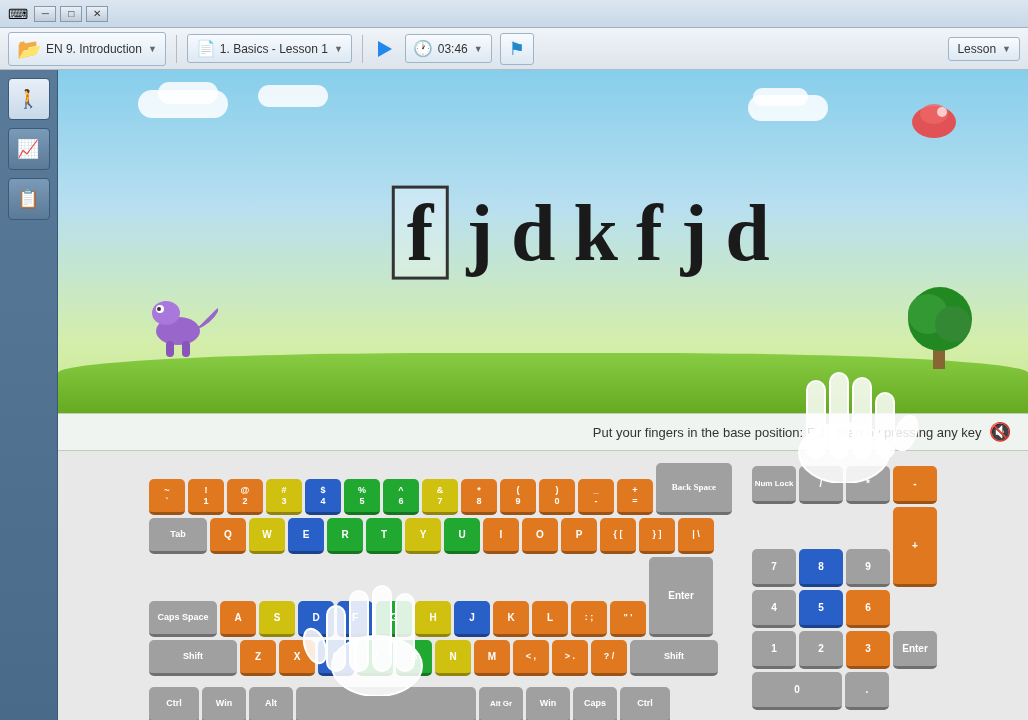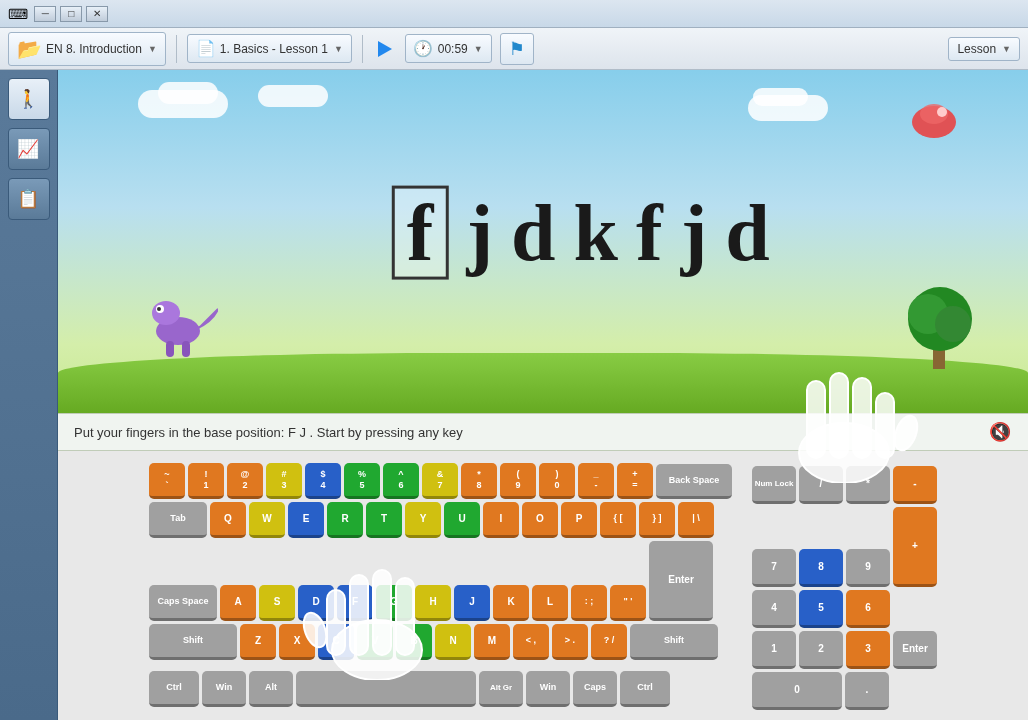--- a/index.html
+++ b/index.html
@@ -119,21 +119,21 @@
       border-top: 1px solid #c0ccb8;
       border-bottom: 1px solid #c0ccb8;
       display: flex;
       align-items: center;
       padding: 0 16px;
       font-size: 13px;
       font-weight: 500;
       color: #333;
       gap: 8px;
     }
-    .status-text { flex: 1; text-align: left; }
+    .status-text { flex: 1; text-align: right; }
     .volume-btn { cursor: pointer; font-size: 18px; color: #888; }
 
     
     .keyboard-area {
       background: #e8e8e8;
       padding: 12px 16px 10px;
       display: flex;
       gap: 12px;
       justify-content: center;
       align-items: flex-start;
@@ -204,39 +204,39 @@
     <div class="titlebar-btn">─</div>
     <div class="titlebar-btn">□</div>
     <div class="titlebar-btn">✕</div>
   </div>
 </div>
 
 <div class="toolbar">
 
   <div class="toolbar-btn">
     <span style="font-size:20px;">📂</span>
-    <span>EN 8. Introduction</span>
+    <span>EN 9. Introduction</span>
     <span class="dropdown-arrow">▼</span>
   </div>
   <div class="toolbar-separator"></div>
 
   <div class="toolbar-btn">
     <span style="font-size:16px;">📄</span>
     <span>1. Basics - Lesson 1</span>
     <span class="dropdown-arrow">▼</span>
   </div>
   <div class="toolbar-separator"></div>
 
   <button class="play-btn">
     <div class="play-triangle"></div>
   </button>
 
   <div class="toolbar-btn">
     <span class="clock-icon">🕐</span>
-    <span>00:59</span>
+    <span>03:46</span>
     <span class="dropdown-arrow">▼</span>
   </div>
 
   <div class="toolbar-btn">
     <span style="font-size:18px; color:#2288cc;">⚑</span>
   </div>
   <div class="toolbar-spacer"></div>
 
   <div class="toolbar-btn">
     <span>Lesson</span>
@@ -357,21 +357,21 @@
             </div>
           <div class="key key-orange" style="min-width:36px;height:36px;font-size:9px;">
               <span>)<br>0</span>
             </div>
           <div class="key key-orange" style="min-width:36px;height:36px;font-size:9px;">
               <span>_<br>-</span>
             </div>
           <div class="key key-orange" style="min-width:36px;height:36px;font-size:9px;">
               <span>+<br>=</span>
             </div>
-          <div class="key key-gray key-backspace" style="height:35px;font-size:9px;">
+          <div class="key key-gray key-backspace" style="height:52px;font-size:9px;font-family:Liberation Serif, serif;">
               <span>Back Space</span>
             </div>
         </div>
 
         <div class="key-row">
           <div class="key key-gray key-wide" style="height:36px;font-size:9px;">
               <span>Tab</span>
             </div>
           <div class="key key-orange" style="min-width:36px;height:36px;">
               <span>Q</span>

